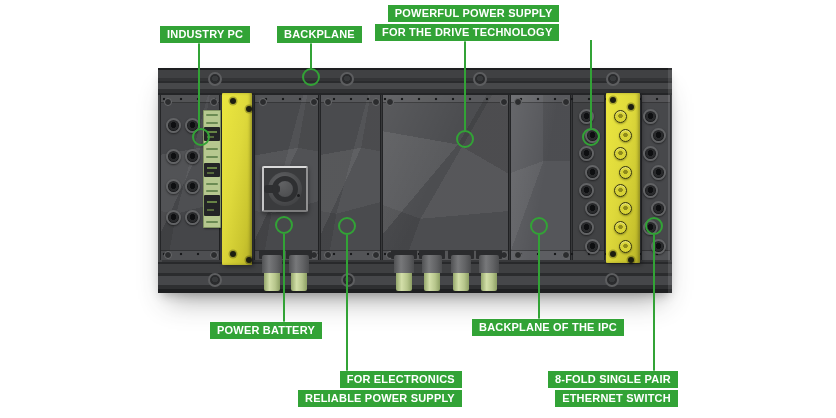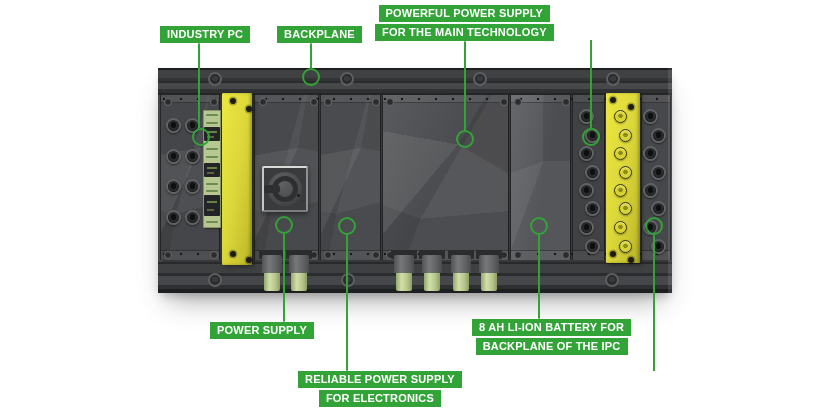--- a/index.html
+++ b/index.html
@@ -79,21 +79,21 @@
   #rotary .dot{position:absolute;left:33px;top:26px;width:3px;height:3px;border-radius:50%;background:#1b1c1e;}
 
   
   .plugbase{position:absolute;top:182px;height:9px;width:26px;background:#2b2c2e;border-radius:1px;}
   .plugcap{position:absolute;top:187px;height:18px;width:20px;border-radius:2px 2px 0 0;
            background:linear-gradient(90deg,#515254,#77787a 35%,#626365 70%,#4b4c4e);}
   .plugbody{position:absolute;top:205px;height:18px;width:16px;border-radius:0 0 2px 2px;
            background:linear-gradient(90deg,#95a76c,#d3dfa9 35%,#b7c68c 70%,#8d9f64);}
 
   
-  .callout{position:absolute;display:flex;flex-direction:column;align-items:center;z-index:6;}
+  .callout{position:absolute;display:flex;flex-direction:column;align-items:flex-end;z-index:6;}
   .lbl{display:inline-block;background:var(--accent-green,#32a336);color:var(--label-text,#fff);
        font-weight:bold;font-size:11px;line-height:13px;padding:2px 7px;margin-bottom:2px;
        letter-spacing:.2px;white-space:nowrap;box-shadow:0 0 0 1px rgba(255,255,255,.35);}
   .leader{position:absolute;width:2px;background:var(--accent-green,#32a336);z-index:5;}
   .ring{position:absolute;width:18px;height:18px;border-radius:50%;border:2px solid var(--accent-green,#32a336);z-index:5;background:transparent;}
 </style>
 </head>
 <body>
 
 <div id="scene">
@@ -257,32 +257,35 @@
   <div class="callout" style="left:160px;top:26px">
     <span class="lbl">INDUSTRY PC</span>
   </div>
 
   <div class="callout" style="left:277px;top:26px">
     <span class="lbl">BACKPLANE</span>
   </div>
 
   <div class="callout" style="left:375px;top:5px">
     <span class="lbl">POWERFUL POWER SUPPLY</span>
-    <span class="lbl">FOR THE MAIN TECHNOLOGY</span>
+    <span class="lbl">FOR THE DRIVE TECHNOLOGY</span>
   </div>
 
 
   <div class="callout" style="left:210px;top:322px">
-    <span class="lbl">POWER SUPPLY</span>
+    <span class="lbl">POWER BATTERY</span>
   </div>
 
   <div class="callout" style="left:472px;top:319px">
-    <span class="lbl">8 AH LI-ION BATTERY FOR</span>
     <span class="lbl">BACKPLANE OF THE IPC</span>
   </div>
 
   <div class="callout" style="left:298px;top:371px">
+    <span class="lbl">FOR ELECTRONICS</span>
     <span class="lbl">RELIABLE POWER SUPPLY</span>
-    <span class="lbl">FOR ELECTRONICS</span>
-  </div>
-
+  </div>
+
+  <div class="callout" style="left:548px;top:371px">
+    <span class="lbl">8-FOLD SINGLE PAIR</span>
+    <span class="lbl">ETHERNET SWITCH</span>
+  </div>
 
 </div>
 
 </body></html>

